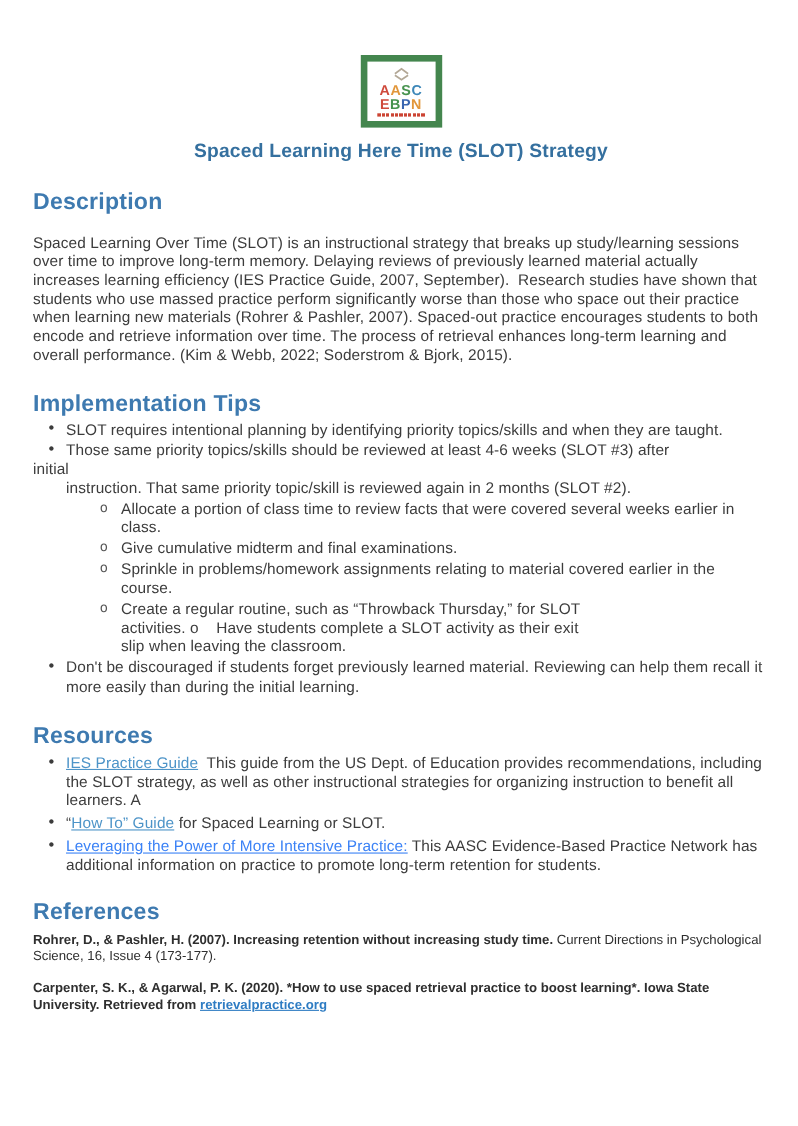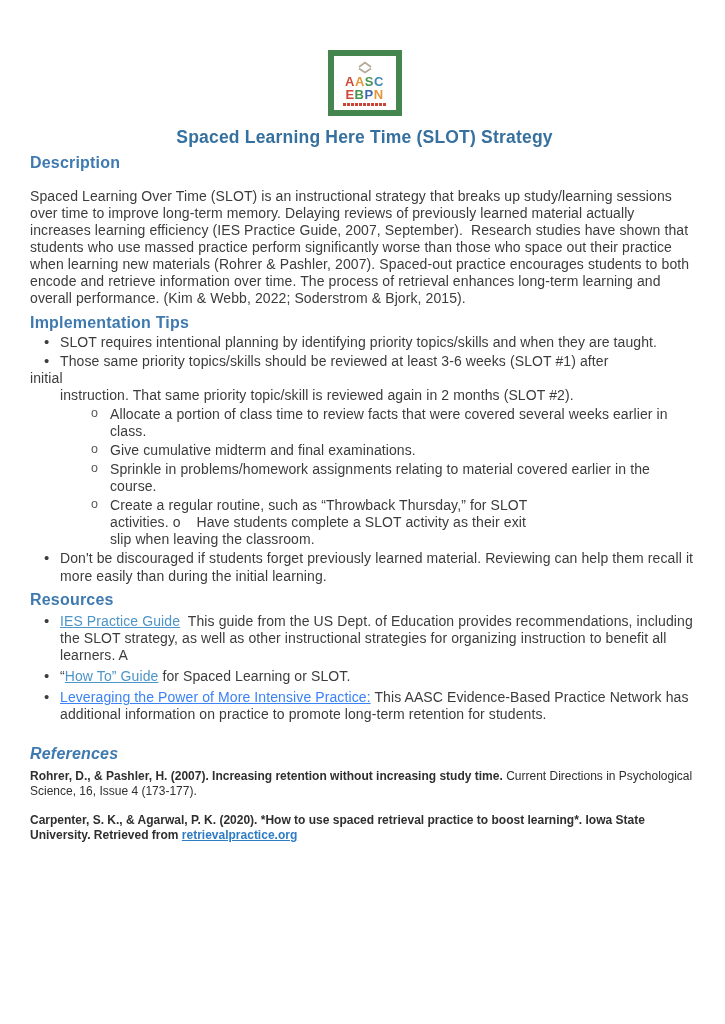--- a/index.html
+++ b/index.html
@@ -21,22 +21,22 @@
   .lt0{color:#cf4a3c}.lt1{color:#e2973b}.lt2{color:#47934f}.lt3{color:#3d87b8}
   .lb0{color:#cf4a3c}.lb1{color:#47934f}.lb2{color:#3a66b0}.lb3{color:#e2973b}
   .tagline-bar{width:44px;height:3px;margin-top:2px;
     background:repeating-linear-gradient(90deg,#cc4433 0 3px,#ffffff 3px 4px);}
   
   .title{
     text-align:center;color:#35709f;font-weight:bold;font-size:17.5px;
     letter-spacing:.2px;margin-top:11px;
   }
   .h2{
-    color:#3e7ab0;font-weight:bold;font-size:16px;letter-spacing:.2px;
-    margin:6px 0 0 0;
+    color:#3e7ab0;font-weight:bold;font-size:21px;letter-spacing:.2px;
+    margin:24px 0 0 0;
   }
   .body-text{font-size:14px;line-height:1.22;letter-spacing:.1px;color:#3c3c3c;}
   .para{margin-top:16px;}
   
   .blt{position:relative;padding-left:30px;margin-top:2px;}
   .blt::before{content:"\2022";position:absolute;left:14px;top:-1px;font-size:15px;}
   .outdent{margin-top:0;}
   .ind30{padding-left:30px;}
   .sub{position:relative;padding-left:80px;margin-top:2px;}
   .sub::before{content:"o";position:absolute;left:61px;top:0;font-size:12.5px;color:#555;}
@@ -70,38 +70,38 @@
   </div>
 
   <div class="title">Spaced Learning Here Time (SLOT) Strategy</div>
 
   <div class="h2">Description</div>
   <div class="body-text para">Spaced Learning Over Time (SLOT) is an instructional strategy that breaks up study/learning sessions over time to improve long-term memory. Delaying reviews of previously learned material actually increases learning efficiency (IES Practice Guide, 2007, September).&nbsp; Research studies have shown that students who use massed practice perform significantly worse than those who space out their practice when learning new materials (Rohrer &amp; Pashler, 2007). Spaced-out practice encourages students to both encode and retrieve information over time. The process of retrieval enhances long-term learning and overall performance. (Kim &amp; Webb, 2022; Soderstrom &amp; Bjork, 2015).</div>
 
   <div class="h2">Implementation Tips</div>
   <div class="body-text">
     <div class="blt"><span>SLOT requires intentional planning by identifying priority topics/skills and when they are taught.</span></div>
-    <div class="blt"><span>Those same priority topics/skills should be reviewed at least 3-6 weeks (SLOT #1) after</span></div>
+    <div class="blt"><span>Those same priority topics/skills should be reviewed at least 4-6 weeks (SLOT #3) after</span></div>
     <div class="outdent">initial</div>
     <div class="ind30">instruction. That same priority topic/skill is reviewed again in 2 months (SLOT #2).</div>
     <div class="sub"><span>Allocate a portion of class time to review facts that were covered several weeks earlier in class.</span></div>
     <div class="sub"><span>Give cumulative midterm and final examinations.</span></div>
     <div class="sub"><span>Sprinkle in problems/homework assignments relating to material covered earlier in the course.</span></div>
     <div class="sub"><span>Create a regular routine, such as “Throwback Thursday,” for SLOT</span></div>
     <div class="subcont">activities. o&nbsp;&nbsp;&nbsp;&nbsp;Have students complete a SLOT activity as their exit</div>
     <div class="subcont">slip when leaving the classroom.</div>
     <div class="blt"><span>Don't be discouraged if students forget previously learned material. Reviewing can help them recall it more easily than during the initial learning.</span></div>
   </div>
 
   <div class="h2">Resources</div>
   <div class="body-text">
     <div class="blt res"><a class="link-blue">IES Practice Guide</a><span>&nbsp; This guide from the US Dept. of Education provides recommendations, including the SLOT strategy, as well as other instructional strategies for organizing instruction to benefit all learners. A</span></div>
     <div class="blt res"><span>“</span><a class="link-blue">How To” Guide</a><span> for Spaced Learning or SLOT.</span></div>
     <div class="blt res"><a class="link-purple">Leveraging the Power of More Intensive Practice:</a><span> This AASC Evidence-Based Practice Network has additional information on practice to promote long-term retention for students.</span></div>
   </div>
 
-  <div class="h2" style="margin-top:22px;font-style:italic;">References</div>
+  <div class="h2" style="margin-top:22px;">References</div>
   <div class="refs">
     <div class="ref-item"><span class="ref-bold">Rohrer, D., &amp; Pashler, H. (2007). Increasing retention without increasing study time. </span><span>Current Directions in Psychological Science, 16, Issue 4 (173-177).</span></div>
     <div class="ref-item"><span class="ref-bold">Carpenter, S. K., &amp; Agarwal, P. K. (2020). *How to use spaced retrieval practice to boost learning*. Iowa State University. Retrieved from </span><a class="ref-link">retrievalpractice.org</a></div>
   </div>
 
 </div>
 
 </body></html>

